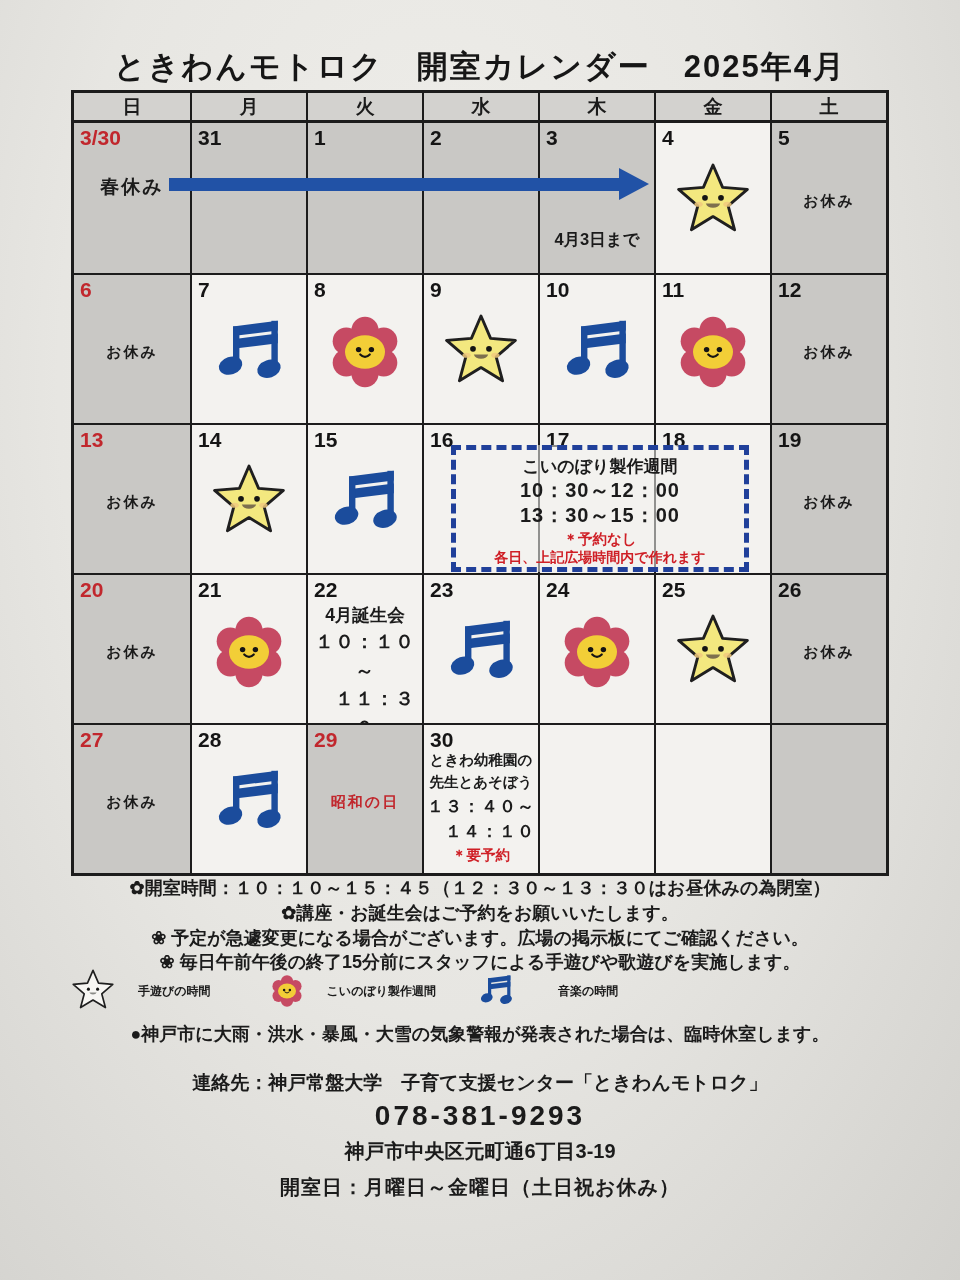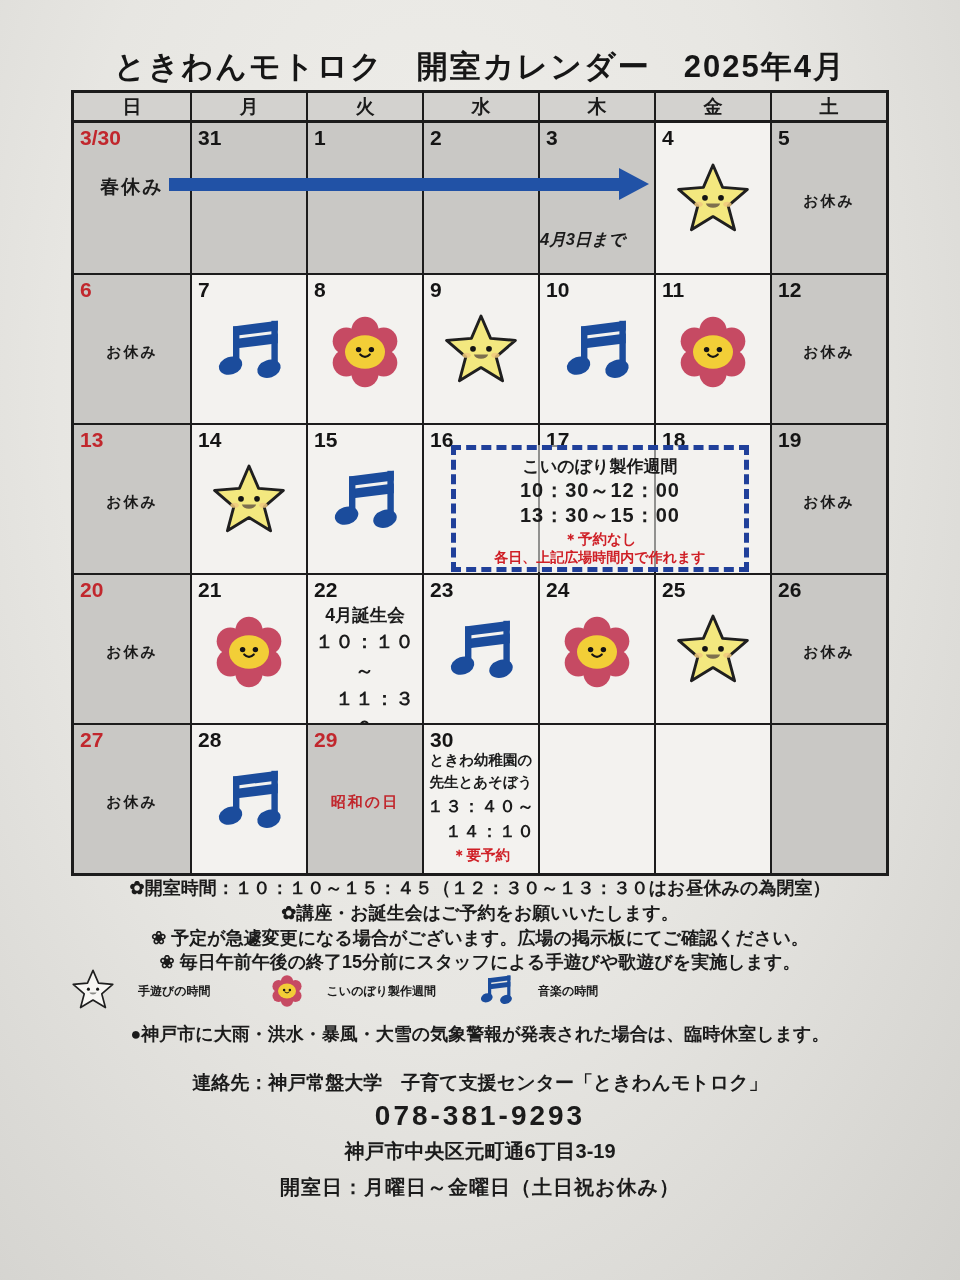--- a/index.html
+++ b/index.html
@@ -40,21 +40,21 @@
   .date { font-size: 21px; padding: 3px 0 0 6px; line-height: 1.1; color: #151515; }
   .date.red { color: #c1272d; }
   .center-label {
     position: absolute; top: 52%; left: 0; right: 0; transform: translateY(-50%);
     text-align: center; font-size: 15px; letter-spacing: 2px;
   }
   .center-label.red { color: #c1272d; }
   .spring-label { position: absolute; top: 34%; left: 0; right: 0; text-align: center; font-size: 19px; letter-spacing: 2px; }
   .icon-wrap { position: absolute; top: 52%; left: 50%; transform: translate(-50%, -50%); width: 80px; height: 80px; }
   .icon-wrap svg { width: 100%; height: 100%; display: block; }
-  .cell-caption { position: absolute; bottom: 22px; left: 0; right: 0; font-size: 16.5px; font-style: italic; }
+  .cell-caption { position: absolute; bottom: 22px; left: 0; right: 0; text-align: center; font-size: 16.5px; }
   
   .arrow-bar { position: absolute; left: 95px; top: 55px; width: 452px; height: 13px; background: #2152a6; }
   .arrow-head {
     position: absolute; left: 545px; top: 45px; width: 0; height: 0;
     border-left: 30px solid #2152a6; border-top: 16.5px solid transparent; border-bottom: 16.5px solid transparent;
   }
   
   .koinobori {
     position: absolute; left: 377px; top: 322px; width: 298px; height: 127px;
     border: 5px dashed #20409a; background: rgba(243,242,239,.55);
@@ -440,21 +440,21 @@
               <circle cx="26.6" cy="36.5" r="17"></circle>
             </g>
             <ellipse cx="50" cy="50" rx="25" ry="21" fill="#f2ce37"></ellipse>
             <circle cx="42" cy="47" r="3.4" fill="#141414"></circle>
             <circle cx="58" cy="47" r="3.4" fill="#141414"></circle>
             <path d="M44 53 q6 6 12 0" stroke="#141414" stroke-width="2.6" fill="none" stroke-linecap="round"></path>
           </svg>
         </div>
         <div class="legend-label">こいのぼり製作週間</div>
       </div>
-      <div class="legend-item" style="margin-left: 40px;">
+      <div class="legend-item" style="margin-left: 40px; gap: 20px;">
         <div class="legend-icon">
           <svg viewBox="0 0 100 100" style="width: 40px; height: 40px;">
             <g fill="#1b4c9c">
               <polygon points="30,18 86,11 86,23 30,30"></polygon>
               <polygon points="30,34 86,27 86,39 30,46"></polygon>
               <rect x="30" y="18" width="8" height="48"></rect>
               <rect x="78" y="11" width="8" height="58"></rect>
               <ellipse cx="27" cy="67" rx="15" ry="11" transform="rotate(-18 27 67)"></ellipse>
               <ellipse cx="75" cy="71" rx="15" ry="11" transform="rotate(-18 75 71)"></ellipse>
             </g>

